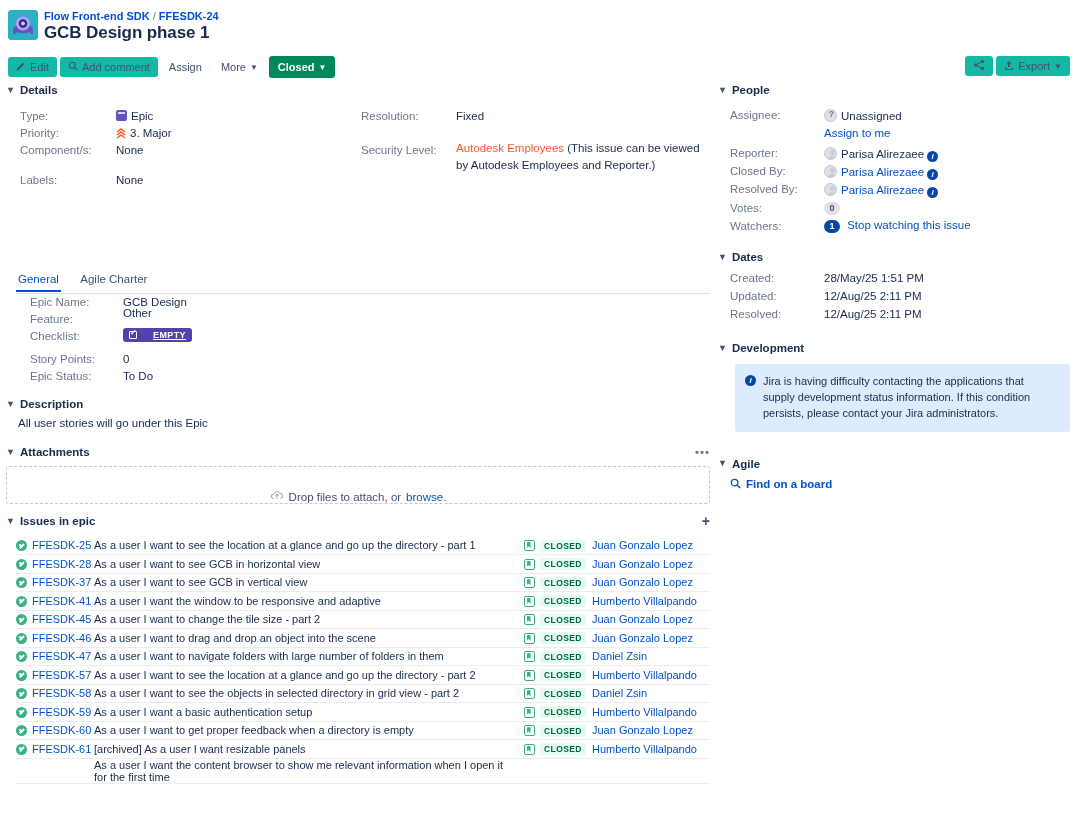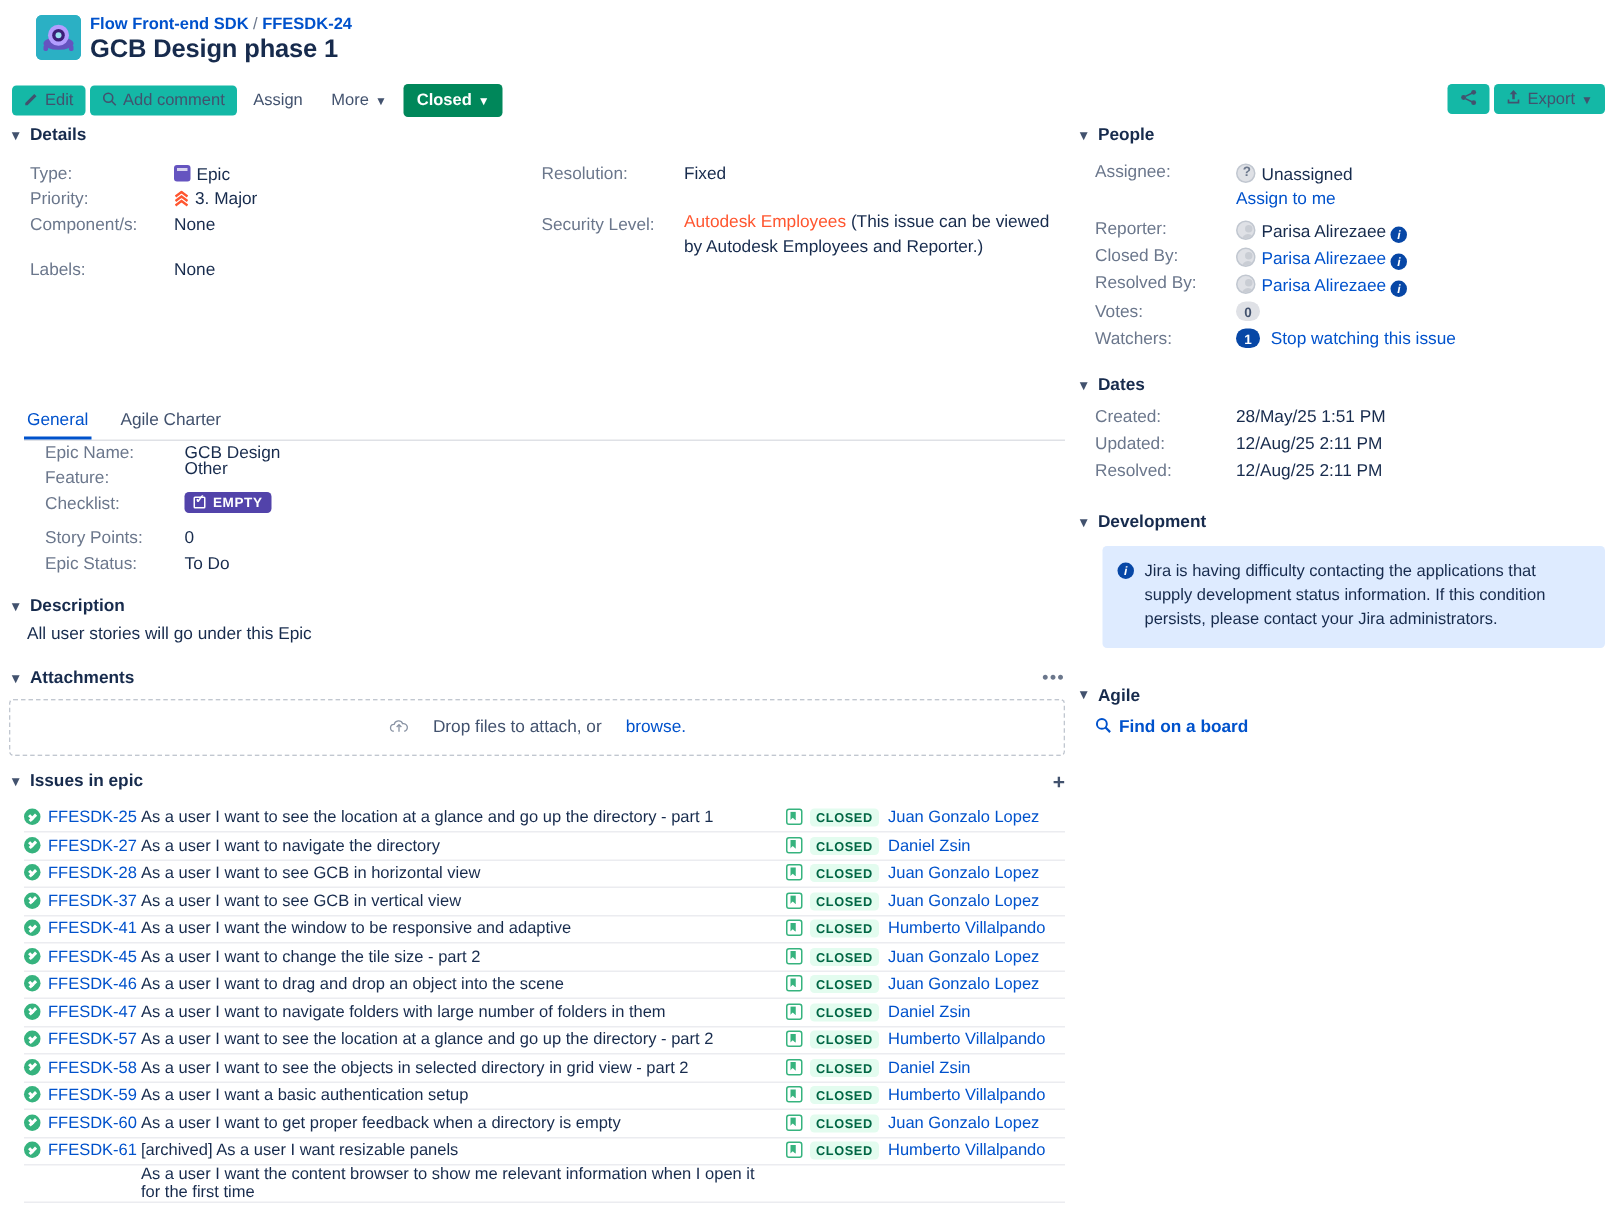--- a/index.html
+++ b/index.html
@@ -7,21 +7,21 @@
     width: 1076px; height: 819px;
     background: #ffffff;
     font-family: "Liberation Sans", sans-serif;
     color: #172B4D;
     font-size: 12px;
     overflow: hidden;
   }
   .page { position: relative; width: 1076px; height: 819px; }
 
   
-  .header { position: absolute; left: 16px; top: 0; width: 912px; height: 50px; }
+  .header { position: absolute; left: 0; top: 0; width: 912px; height: 50px; }
   .proj-avatar {
     position: absolute; left: 8px; top: 10px; width: 30px; height: 30px;
     border-radius: 4px; overflow: hidden; background: #2BB0C4;
   }
   .breadcrumb { position: absolute; left: 44px; top: 10px; font-size: 11px; }
   .breadcrumb a { color: #0052CC; text-decoration: none; font-weight: bold; }
   .breadcrumb .sep { color: #6B778C; margin: 0 3px; font-weight: normal; }
   .issue-title {
     position: absolute; left: 44px; top: 23px;
     font-size: 17px; font-weight: bold; color: #172B4D; letter-spacing: -0.1px;
@@ -70,33 +70,33 @@
 
   
   .tabs { position: absolute; left: 10px; top: 188px; width: 694px; border-bottom: 1px solid #DFE1E6; height: 22px; }
   .tab { display: inline-block; padding: 0 2px 5px 2px; font-size: 11.5px; color: #42526E; cursor: pointer; }
   .tab.active { color: #0052CC; border-bottom: 2px solid #0052CC; }
   .tab + .tab { margin-left: 14px; }
 
   .tabpanel { position: absolute; left: 0; top: 212px; width: 704px; height: 96px; }
 
   .chk-badge {
-    display: inline-flex; align-items: center; gap: 5px; background: #5243AA; color: #fff;
-    font-size: 9px; font-weight: bold; letter-spacing: .4px; padding: 2px 6px; border-radius: 3px;
+    display: inline-flex; align-items: center; gap: 16px; background: #5243AA; color: #fff;
+    font-size: 9px; font-weight: bold; letter-spacing: .4px; padding: 2px 6px; border-radius: 3px; text-decoration: underline;
   }
   .chk-box { width: 8px; height: 8px; border: 1px solid #fff; border-radius: 1px; display:inline-block; position:relative; }
   .chk-box::after { content:'✓'; position:absolute; left:0px; top:-4px; font-size:8px; color:#fff; }
 
   .desc { position: absolute; left: 0; top: 314px; width: 704px; }
   .desc-body { margin: 7px 0 0 12px; font-size: 11.5px; color: #172B4D; }
 
   .attach { position: absolute; left: 0; top: 362px; width: 704px; }
   .dropzone {
     margin-top: 8px; height: 38px; border: 1px dashed #C1C7D0; border-radius: 3px;
-    display: flex; align-items: center; justify-content: center; gap: 16px;
+    display: flex; align-items: flex-end; justify-content: center; gap: 5px;
     font-size: 11.5px; color: #42526E;
   }
   .dropzone a { color: #0052CC; text-decoration: none; }
 
   .issues { position: absolute; left: 0; top: 430px; width: 704px; }
   .plus { margin-left: auto; font-size: 14px; color: #42526E; line-height: 1; font-weight: bold; }
   .issue-table { margin-top: 8px; width: 694px; margin-left: 10px; border-collapse: collapse; }
   .issue-table tr { border-bottom: 1px solid #EBECF0; height: 18.5px; }
   .issue-table td { font-size: 11px; padding: 0; vertical-align: middle; }
   .td-check { width: 16px; }
@@ -359,28 +359,20 @@
             <tr>
               <td class="td-check"><span class="done-icon"></span></td>
               <td class="td-key"><a href="#">FFESDK-25</a></td>
               <td class="td-summary">As a user I want to see the location at a glance and go up the directory - part 1</td>
               <td class="td-prio"><span class="prio-bm"></span></td>
               <td class="td-status"><span class="lozenge">CLOSED</span></td>
               <td class="td-assignee"><a href="#">Juan Gonzalo Lopez</a></td>
             </tr>
             <tr>
               <td class="td-check"><span class="done-icon"></span></td>
-              <td class="td-key"><a href="#">FFESDK-27</a></td>
-              <td class="td-summary">As a user I want to navigate the directory</td>
-              <td class="td-prio"><span class="prio-bm"></span></td>
-              <td class="td-status"><span class="lozenge">CLOSED</span></td>
-              <td class="td-assignee"><a href="#">Daniel Zsin</a></td>
-            </tr>
-            <tr>
-              <td class="td-check"><span class="done-icon"></span></td>
               <td class="td-key"><a href="#">FFESDK-28</a></td>
               <td class="td-summary">As a user I want to see GCB in horizontal view</td>
               <td class="td-prio"><span class="prio-bm"></span></td>
               <td class="td-status"><span class="lozenge">CLOSED</span></td>
               <td class="td-assignee"><a href="#">Juan Gonzalo Lopez</a></td>
             </tr>
             <tr>
               <td class="td-check"><span class="done-icon"></span></td>
               <td class="td-key"><a href="#">FFESDK-37</a></td>
               <td class="td-summary">As a user I want to see GCB in vertical view</td>

